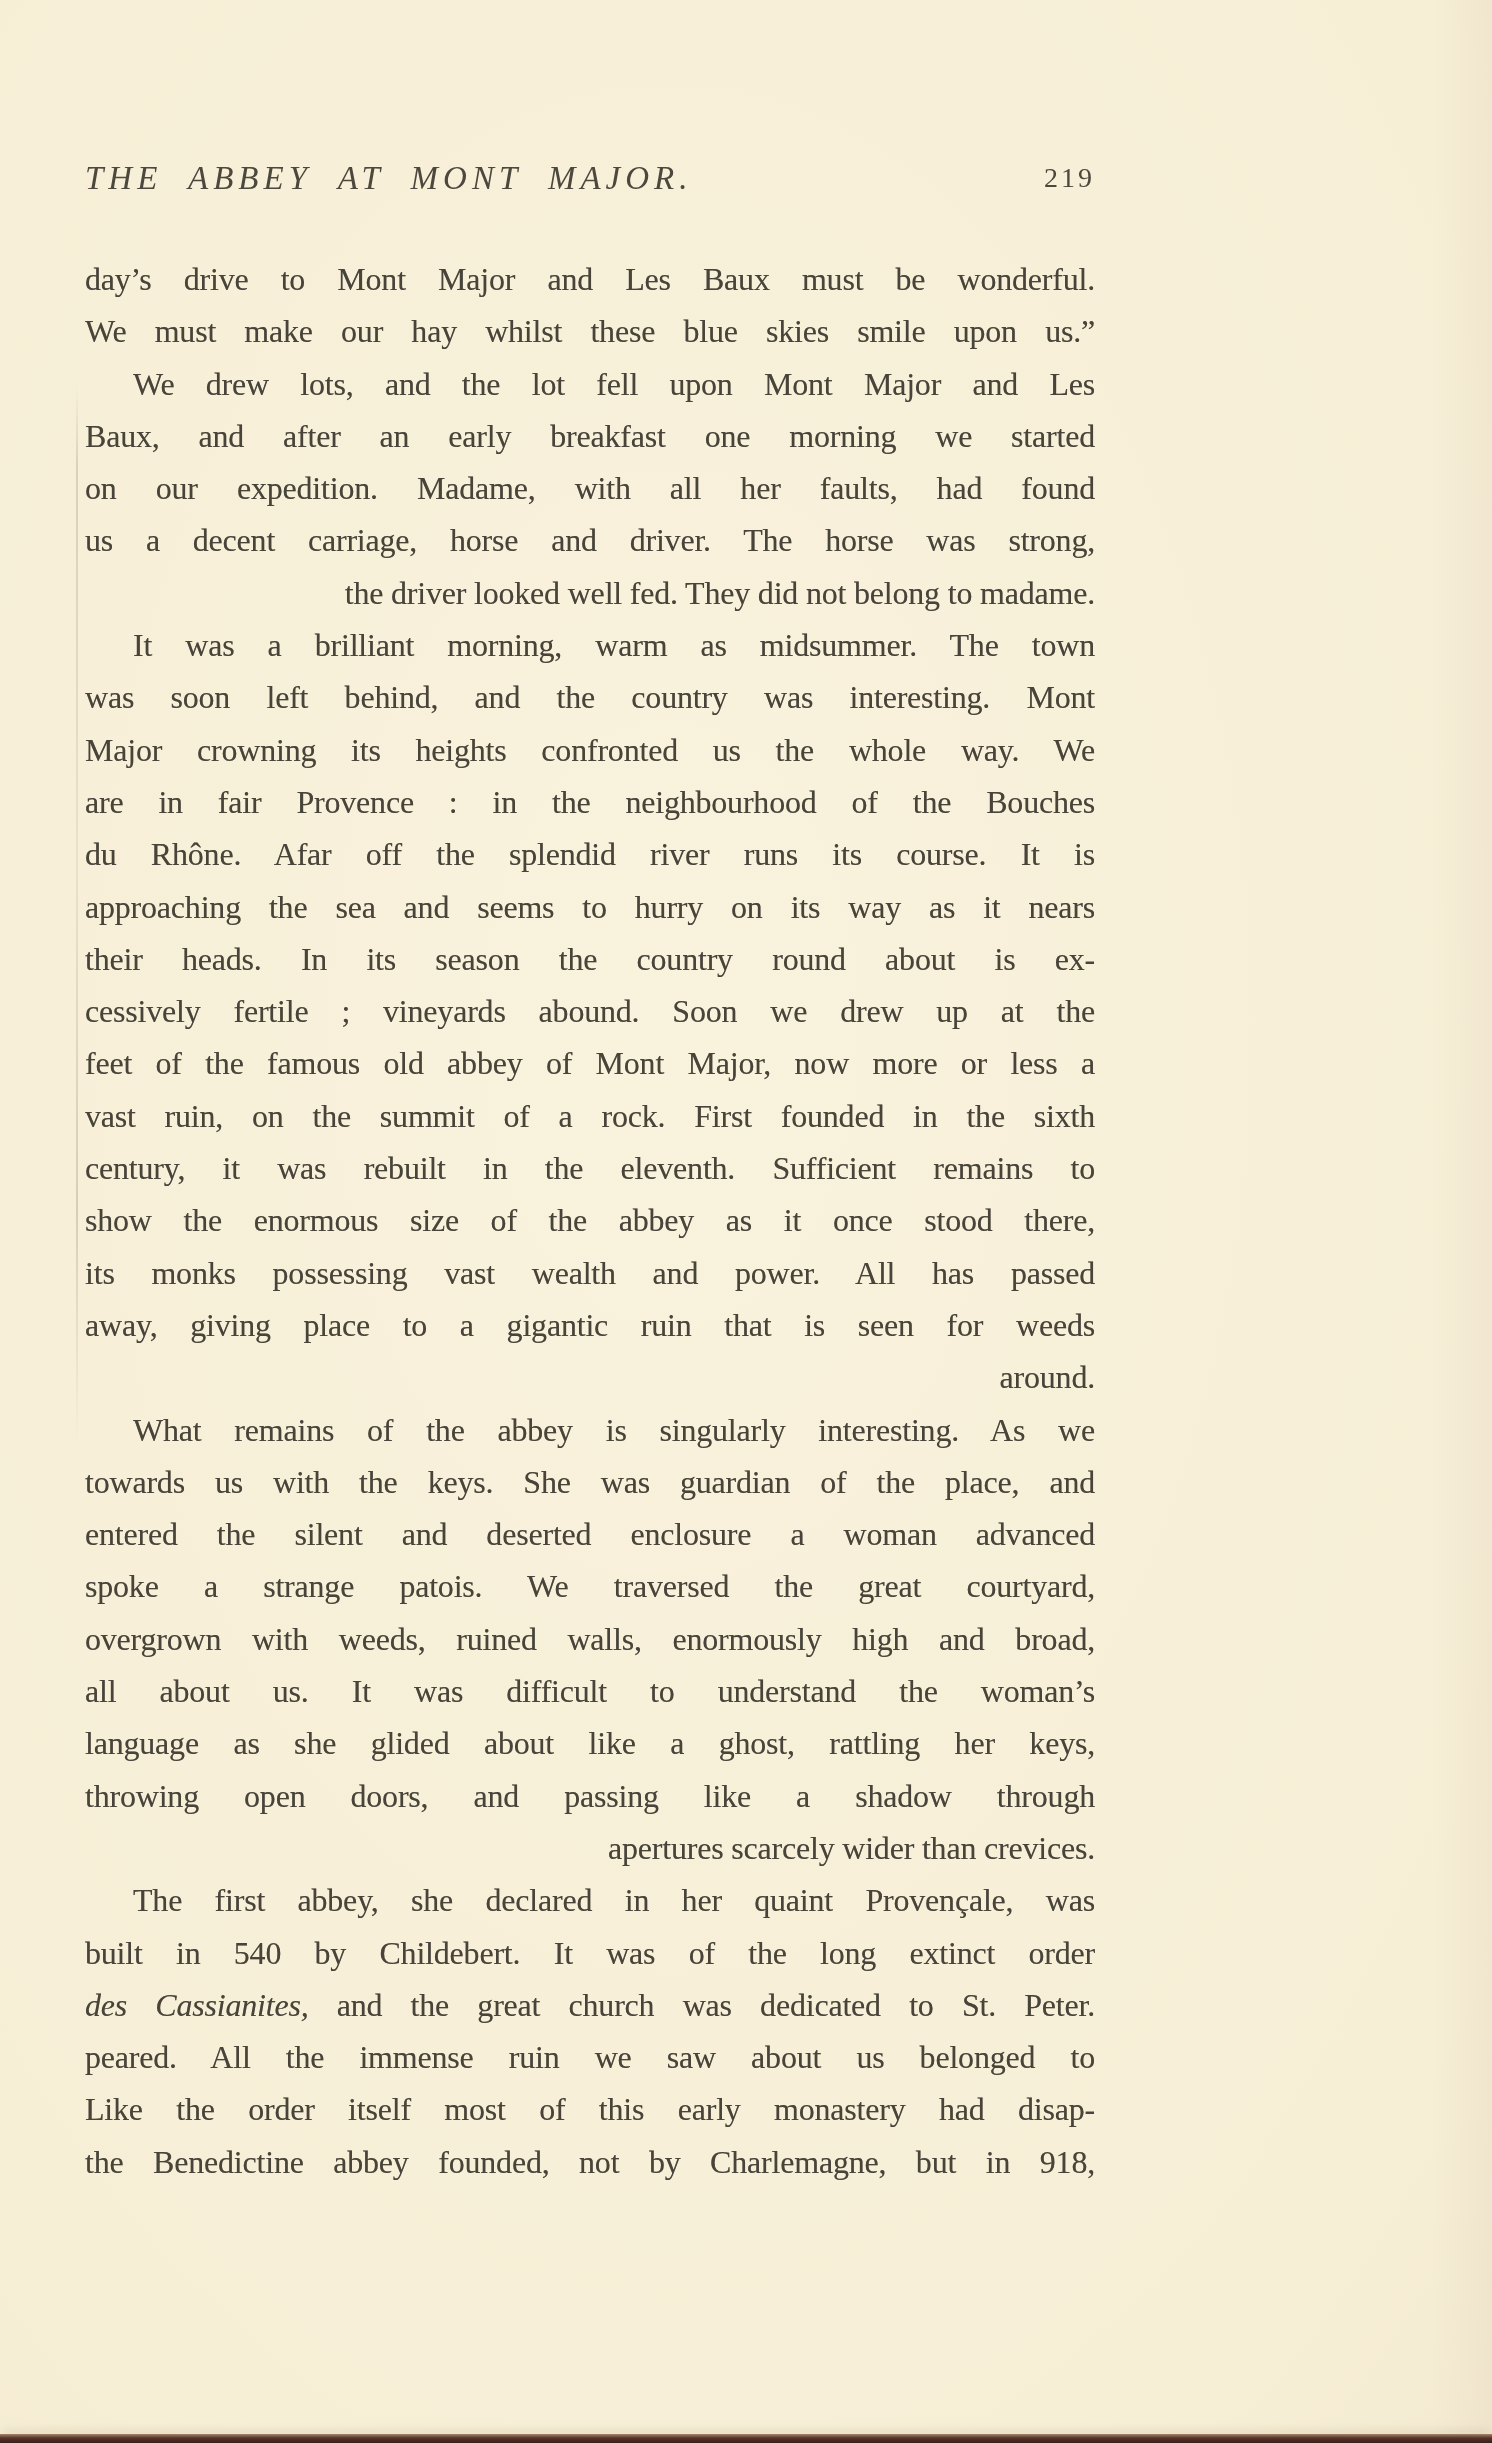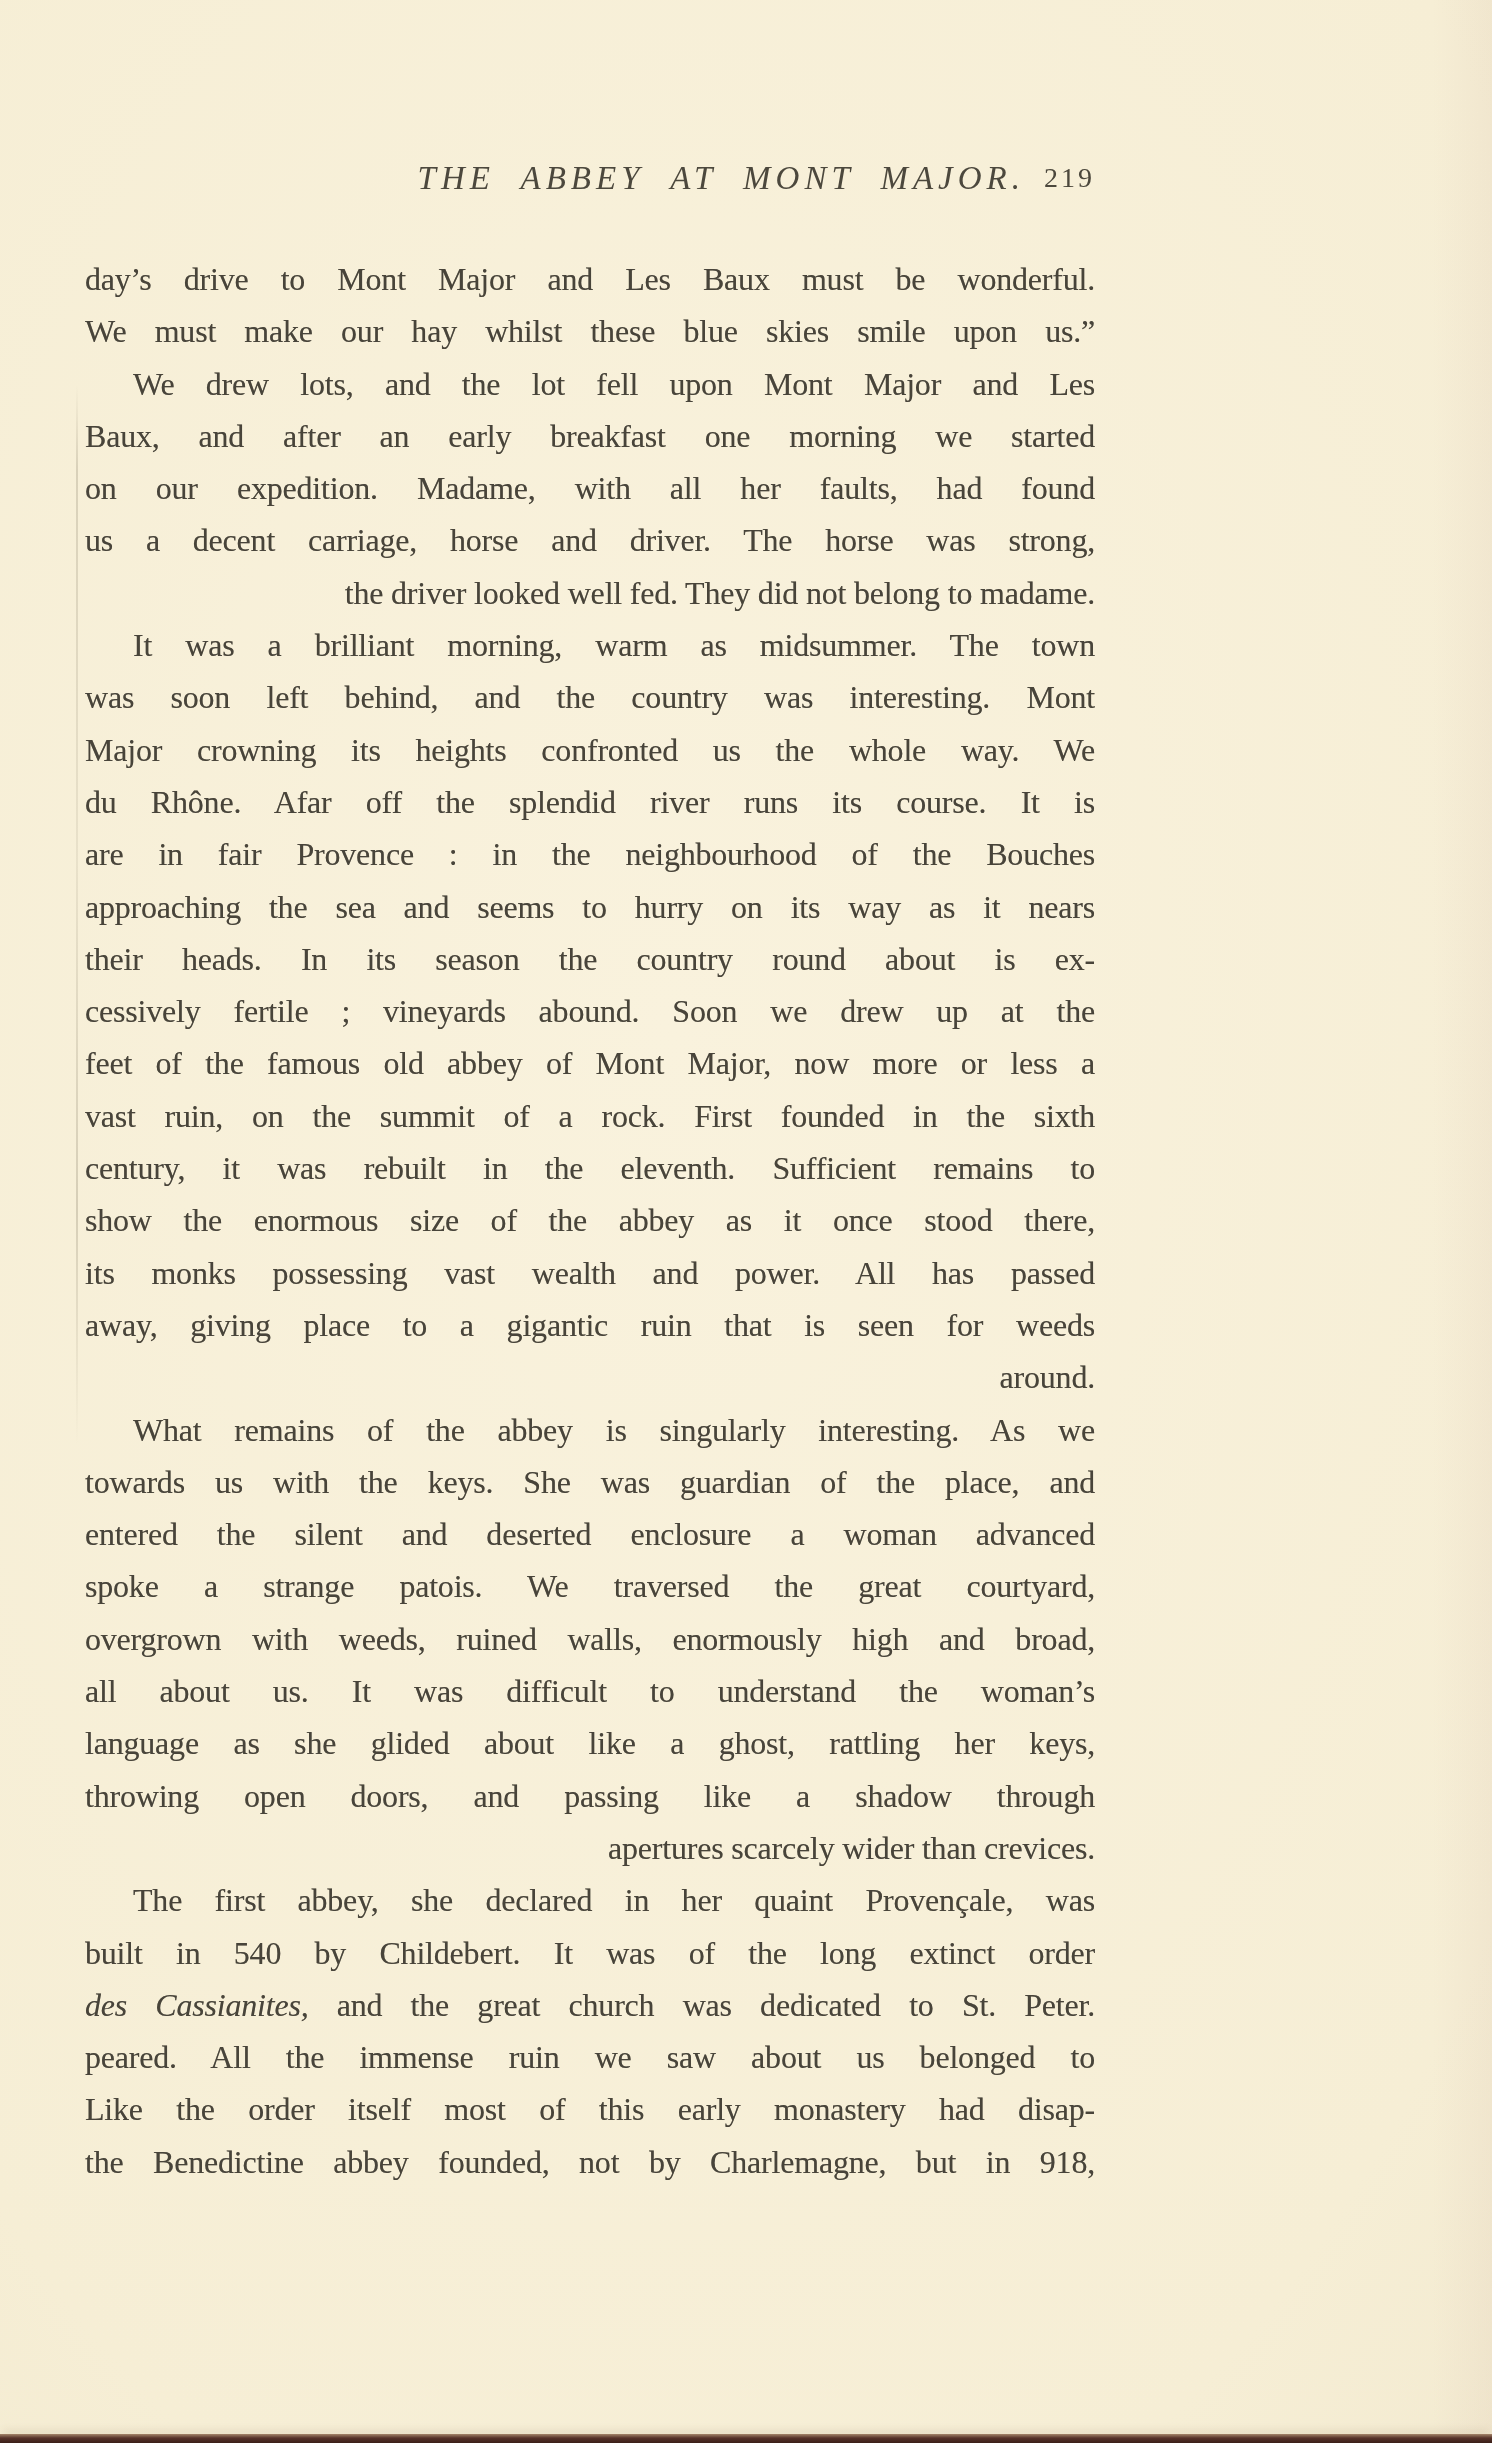--- a/index.html
+++ b/index.html
@@ -16,21 +16,21 @@
       radial-gradient(120% 120% at 45% 42%, #f9f2dd 0%, #f6eed5 55%, #ece2c6 100%);
     color:#4a463c;
   }
   .header{
     position:absolute;
     left:85px;top:160px;width:1010px;height:44px;
   }
   .running-title{
     position:absolute;
     left:0;right:70px;
-    text-align:right;
+    text-align:left;
     font-style:italic;
     font-size:33px;
     letter-spacing:5px;
     word-spacing:13px;
     color:#4c483d;
     white-space:nowrap;
   }
   .page-number{
     position:absolute;
     right:0;top:2px;
@@ -82,22 +82,22 @@
       <div class="line just"><span>day’s drive to Mont Major and Les Baux must be wonderful.</span></div>
       <div class="line just"><span>We must make our hay whilst these blue skies smile upon us.”</span></div>
       <div class="line indent just"><span>We drew lots, and the lot fell upon Mont Major and Les</span></div>
       <div class="line just"><span>Baux, and after an early breakfast one morning we started</span></div>
       <div class="line just"><span>on our expedition. Madame, with all her faults, had found</span></div>
       <div class="line just"><span>us a decent carriage, horse and driver. The horse was strong,</span></div>
       <div class="line"><span>the driver looked well fed. They did not belong to madame.</span></div>
       <div class="line indent just"><span>It was a brilliant morning, warm as midsummer. The town</span></div>
       <div class="line just"><span>was soon left behind, and the country was interesting. Mont</span></div>
       <div class="line just"><span>Major crowning its heights confronted us the whole way. We</span></div>
+      <div class="line just"><span>are in fair Provence : in the neighbourhood of the Bouches</span></div>
       <div class="line just"><span>du Rhône. Afar off the splendid river runs its course. It is</span></div>
-      <div class="line just"><span>are in fair Provence : in the neighbourhood of the Bouches</span></div>
       <div class="line just"><span>approaching the sea and seems to hurry on its way as it nears</span></div>
       <div class="line just"><span>their heads. In its season the country round about is ex-</span></div>
       <div class="line just"><span>cessively fertile ; vineyards abound. Soon we drew up at the</span></div>
       <div class="line just"><span>feet of the famous old abbey of Mont Major, now more or less a</span></div>
       <div class="line just"><span>vast ruin, on the summit of a rock. First founded in the sixth</span></div>
       <div class="line just"><span>century, it was rebuilt in the eleventh. Sufficient remains to</span></div>
       <div class="line just"><span>show the enormous size of the abbey as it once stood there,</span></div>
       <div class="line just"><span>its monks possessing vast wealth and power. All has passed</span></div>
       <div class="line just"><span>away, giving place to a gigantic ruin that is seen for weeds</span></div>
       <div class="line"><span>around.</span></div>

